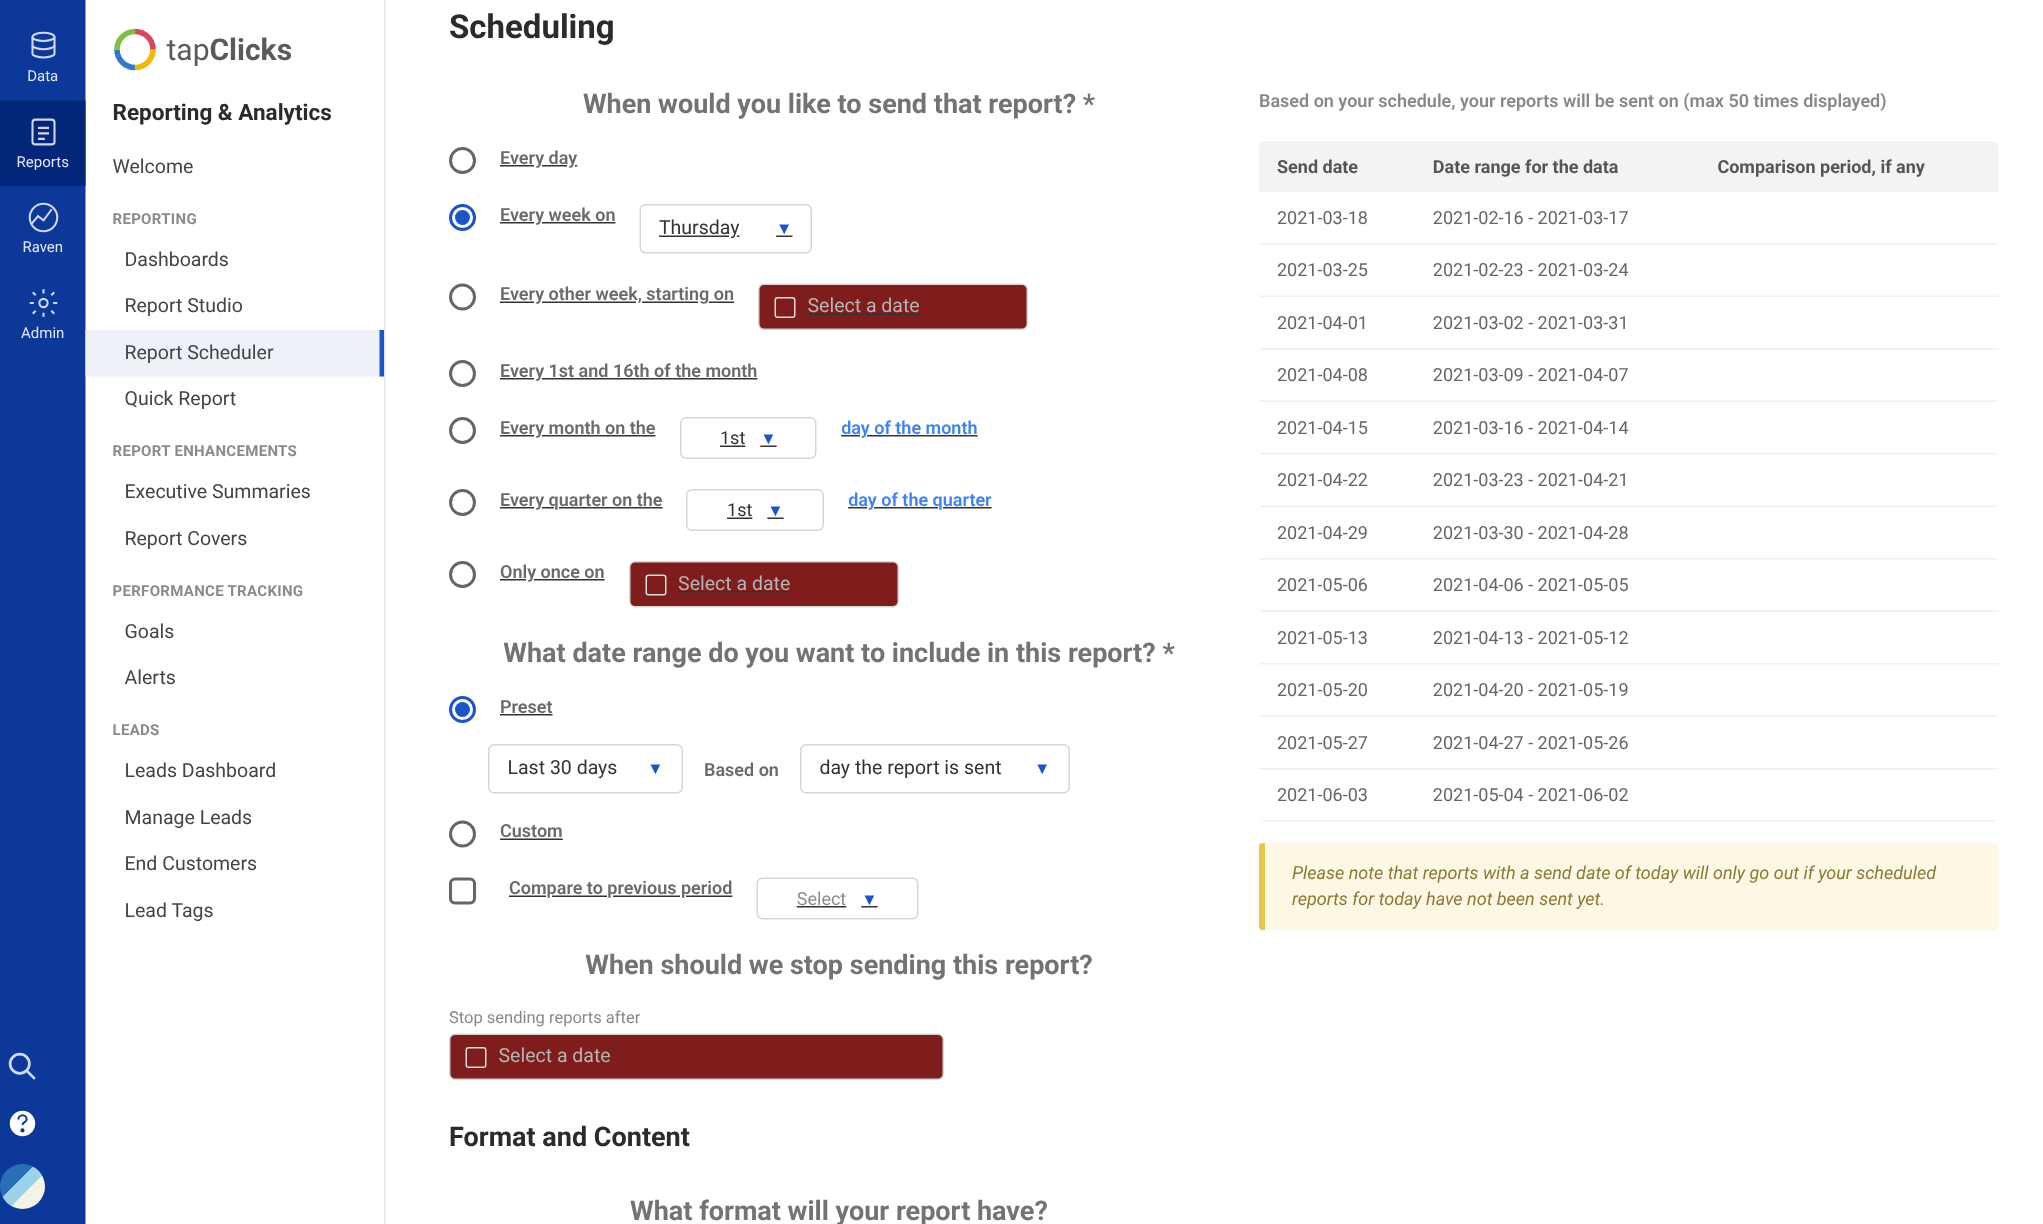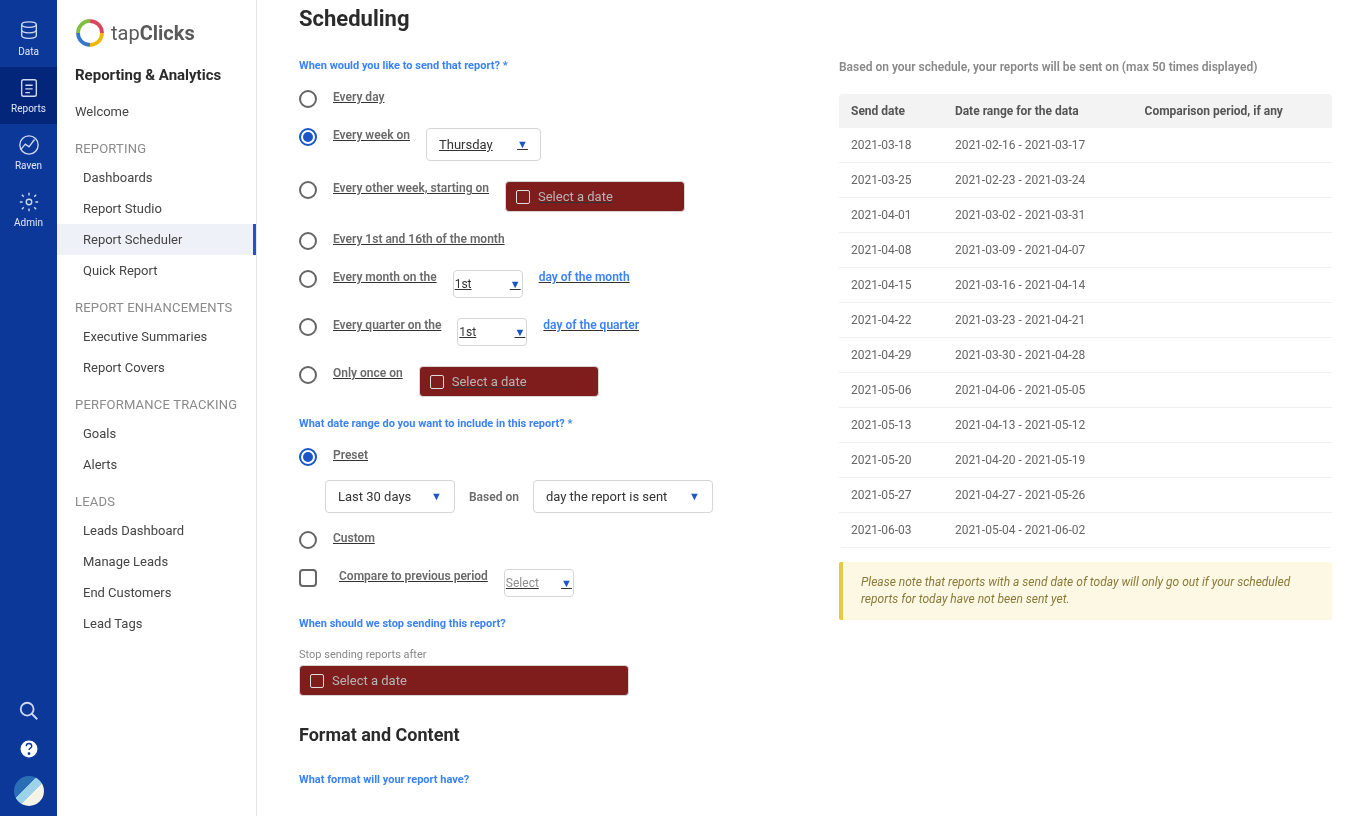--- a/index.html
+++ b/index.html
@@ -1,62 +1,62 @@
 <!DOCTYPE html>
 <html><head>
 <meta charset="utf-8">
 <style>
 * { box-sizing: border-box; margin: 0; padding: 0; }
 body { font-family: -apple-system, BlinkMacSystemFont, "Segoe UI", Roboto, Arial, sans-serif; background: #fff; color: #333; overflow: hidden; width: 1362px; height: 816px; }
 .app { display: flex; height: 816px; }
 
 
-.rail { width: 57px; background: #0b3899; display: flex; flex-direction: column; align-items: center; padding-top: 10px; }
+.rail { width: 57px; background: #0b3899; display: flex; flex-direction: column; align-items: flex-start; padding-top: 10px; }
 .rail-item { width: 100%; color: #e1e7f7; display: flex; flex-direction: column; align-items: center; padding: 10px 0; cursor: pointer; font-size: 10px; gap: 4px; }
 .rail-item.active { background: #04267a; }
 .rail-item svg { width: 22px; height: 22px; stroke: #cfd9f3; fill: none; }
 .rail-bottom { margin-top: auto; display: flex; flex-direction: column; align-items: center; padding-bottom: 10px; gap: 16px; }
 .rail-bottom .circle-icon { width: 22px; height: 22px; }
 .avatar { width: 30px; height: 30px; border-radius: 50%; background: linear-gradient(135deg,#2a6fb5 40%,#9dd3e8 40% 60%,#f5f2e6 60%); }
 
 
 .sidebar { width: 200px; border-right: 1px solid #e6e6e6; display: flex; flex-direction: column; padding-top: 18px; }
 .logo { display: flex; align-items: center; gap: 6px; padding: 0 18px 14px; }
 .logo-mark { width: 30px; height: 30px; }
 .logo-text { font-size: 20px; font-weight: 400; color: #5a5a5a; }
 .logo-text b { font-weight: 700; }
 .sidebar h2 { font-size: 15px; font-weight: 700; color: #2b2b2b; padding: 4px 18px 12px; }
 .sidebar .nav-item { padding: 8px 18px 8px 26px; font-size: 13px; color: #444; cursor: pointer; }
 .sidebar .nav-item.top { padding-left: 18px; }
-.sidebar .section { font-size: 13px; font-weight: 400; color: #8a8a8a; letter-spacing: .2px; padding: 14px 18px 6px; }
+.sidebar .section { font-size: 10px; font-weight: 700; color: #8a8a8a; letter-spacing: .2px; padding: 14px 18px 6px; }
 .sidebar .nav-item.active { background: #eef2f8; border-right: 3px solid #1a56c8; }
 
 
 .main { flex: 1; overflow-y: auto; display: flex; padding: 0 30px 40px 42px; }
 .main-inner { display: flex; width: 100%; gap: 20px; }
 .col-left { flex: 0 0 520px; }
 .col-right { flex: 1; padding-top: 60px; }
 
 h1.page-title { font-size: 22px; font-weight: 700; color: #2b2b2b; padding: 6px 0 28px; }
 h1.section-title { font-size: 18px; font-weight: 700; color: #2b2b2b; padding: 28px 0 28px; }
 
-.field-label { font-size: 11px; font-weight: 700; color: #3b82f6; margin-bottom: 18px; }
+.field-label { font-size: 18px; font-weight: 700; color: #737373; margin-bottom: 18px; text-align: center; }
 .mini-label { font-size: 11px; color: #888; margin-bottom: 4px; }
 
 .radio-row { display: flex; align-items: flex-start; gap: 16px; margin-bottom: 20px; text-decoration: underline; }
 .radio-row.tight { margin-bottom: 14px; }
 .radio { width: 18px; height: 18px; border: 2px solid #666; border-radius: 50%; display: flex; align-items: center; justify-content: center; cursor: pointer; flex-shrink: 0; }
 .radio.checked { border-color: #1a56c8; }
 .radio.checked::after { content: ""; width: 10px; height: 10px; background: #1a56c8; border-radius: 50%; }
 .radio-label { font-size: 12px; font-weight: 600; color: #6a6a6a; }
 .checkbox { width: 18px; height: 18px; border: 2px solid #666; border-radius: 4px; cursor: pointer; flex-shrink: 0; }
 
 .select-box { border: 1px solid #d6d6d6; border-radius: 4px; padding: 8px 12px; font-size: 13px; color: #333; display: flex; align-items: center; justify-content: space-between; gap: 10px; cursor: pointer; background: #fff; }
 .select-box .caret { color: #1a56c8; font-size: 11px; }
-.select-box.small { padding: 6px 1px; font-size: 12px; min-width: 70px; }
+.select-box.small { padding: 6px 26px; font-size: 12px; min-width: 70px; }
 .select-box.medium { min-width: 115px; }
 .select-box.wide { min-width: 180px; }
 .select-box.disabled { color: #8d8d8d; }
 .date-input { border: 1px solid #d6d6d6; border-radius: 4px; padding: 7px 10px 7px 32px; font-size: 13px; color: #b5b5b5; position: relative; min-width: 180px; background: #7f1d1d; }
 .date-input::before { content: ""; position: absolute; left: 10px; top: 50%; transform: translateY(-50%); width: 12px; height: 12px; border: 1px solid #ddd; border-radius: 2px; }
 .date-input.full { width: 330px; }
 
 .inline-txt { font-size: 12px; font-weight: 600; color: #3b82f6; }
 
 .indent { margin-left: 26px; }

